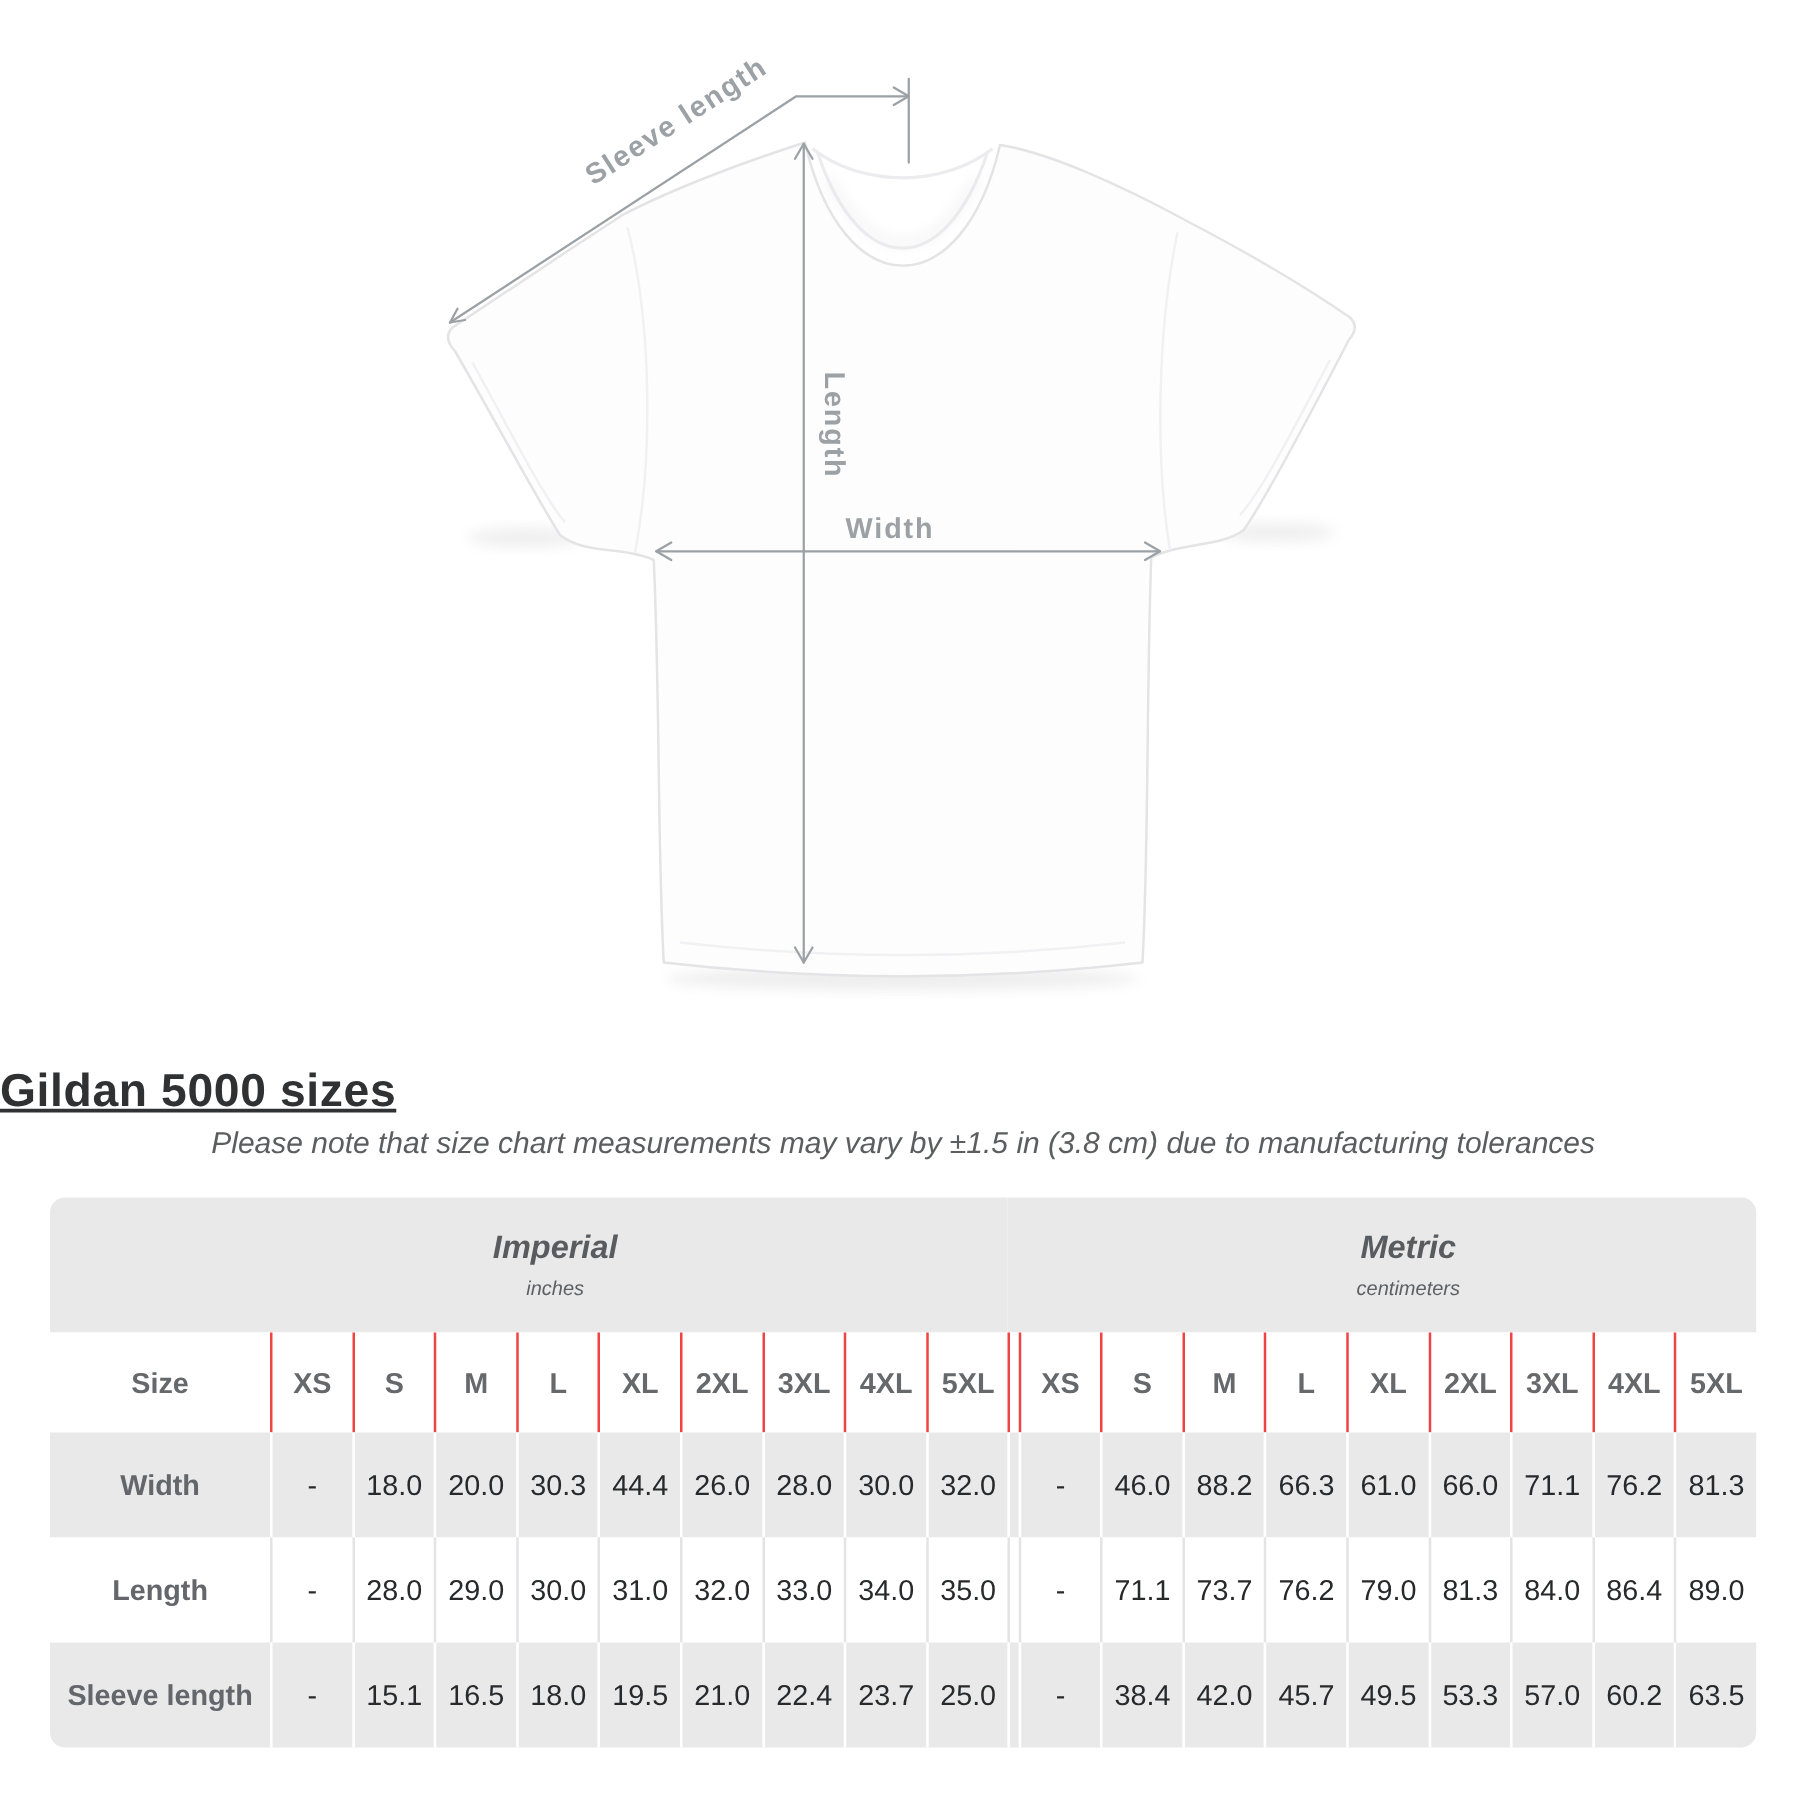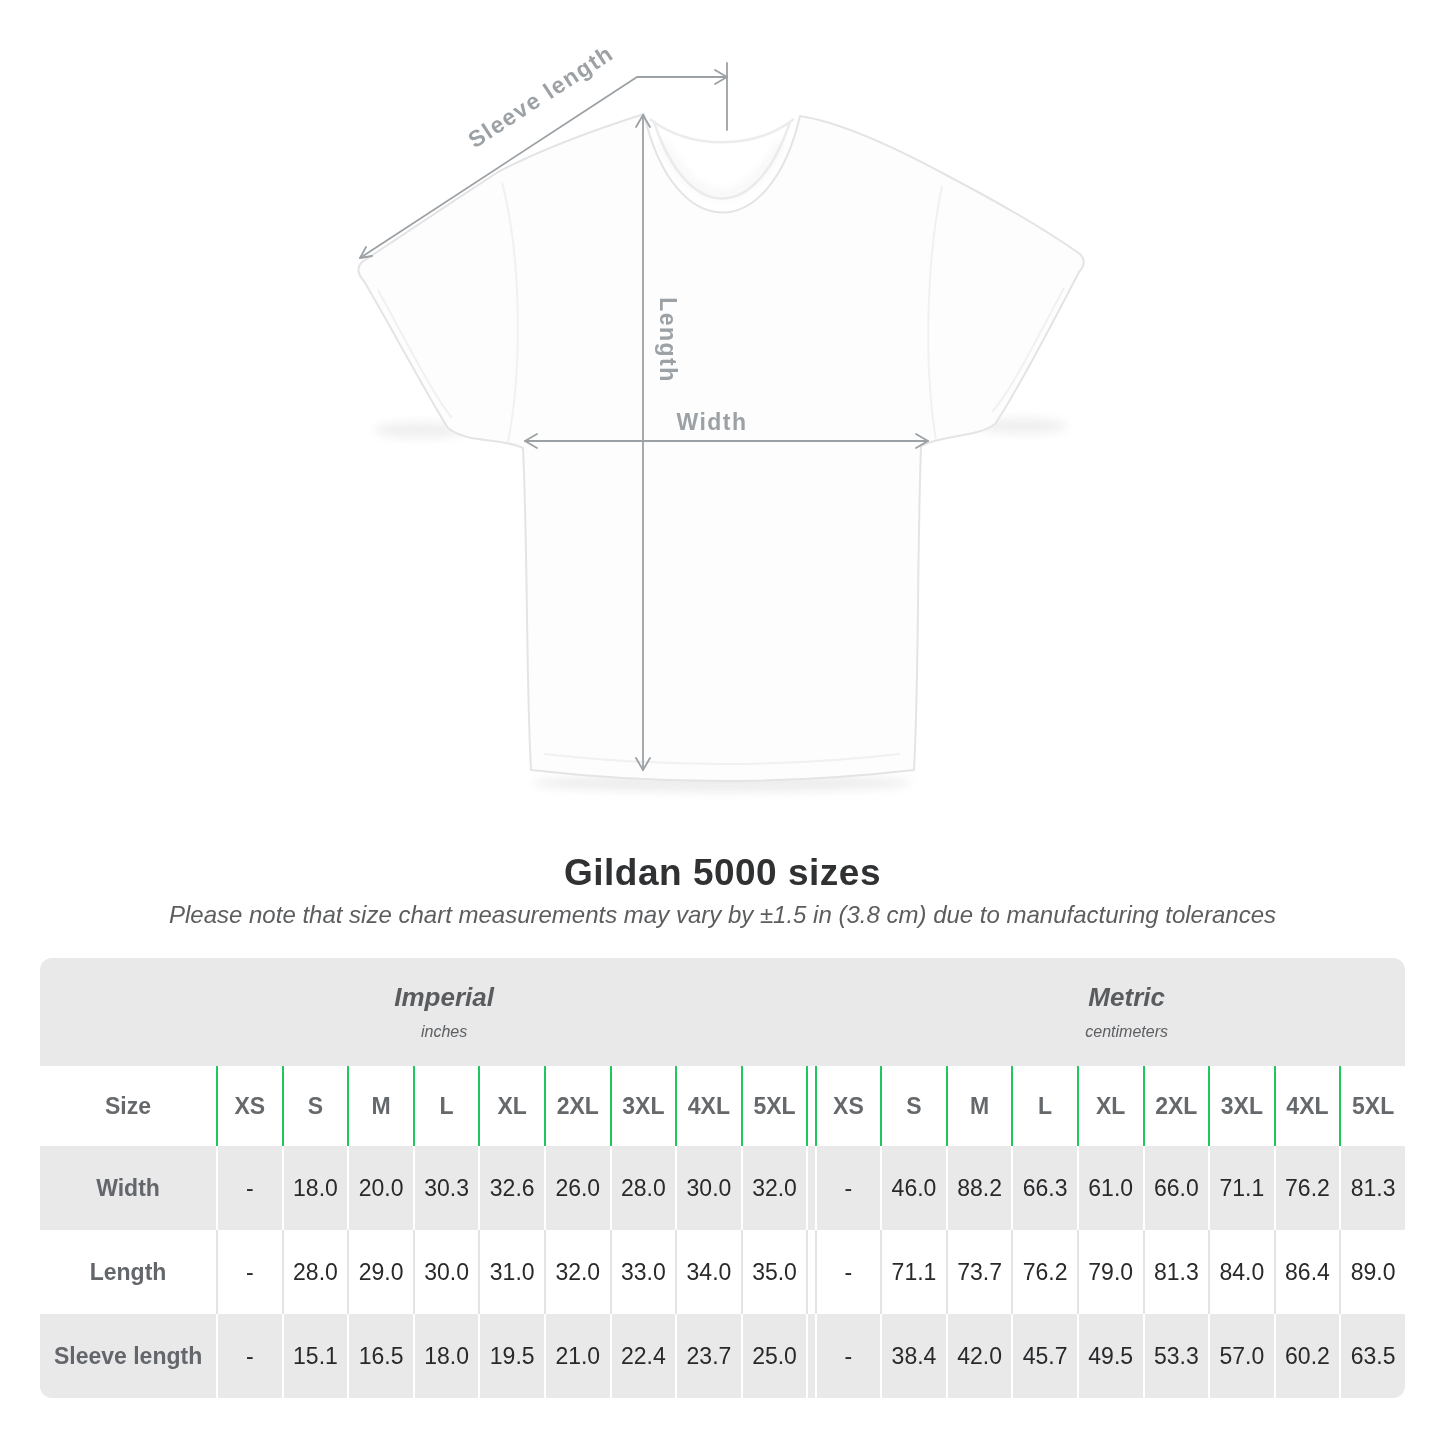--- a/index.html
+++ b/index.html
@@ -11,41 +11,41 @@
   .diagram svg{position:absolute;left:0;top:0;}
 
   .measure-line{stroke:#9ba1a5;stroke-width:1.8;fill:none;stroke-linecap:round;stroke-linejoin:round;}
   .measure-text{fill:#9ba1a5;font-family:"Liberation Sans",sans-serif;font-weight:bold;
                 font-size:23px;letter-spacing:1.5px;}
   .shirt-outline{fill:#fdfdfd;stroke:#e4e4e6;stroke-width:2;stroke-linejoin:round;}
   .shirt-seam{fill:none;stroke:#ececee;stroke-width:2.5;}
   .shirt-faint{fill:none;stroke:#f1f1f3;stroke-width:2;}
 
   
-  .title{margin:42px 0 8px;text-align:center;font-size:37px;line-height:42px;
-         font-weight:bold;color:#2f3133;letter-spacing:.5px;}
+  .title{margin:42px 0 8px;text-align:left;font-size:37px;line-height:42px;
+         font-weight:bold;color:#2f3133;letter-spacing:.5px;text-decoration:underline;}
   .subtitle{margin:0;text-align:center;font-style:italic;font-size:24px;line-height:26px;color:#5b5d5f;}
 
   
   .table-wrap{margin:30px 40px 0;}
   table{width:100%;border-collapse:separate;border-spacing:0;table-layout:fixed;}
   col.c-size{width:12.9%;}
   col.c-data{width:4.805%;}
   col.c-spacer{width:0.61%;}
 
   th,td{padding:0;text-align:center;vertical-align:middle;}
 
   .group-row th{background:#e9e9ea;height:108px;padding-left:42px;}
   .group-row th.imperial{border-radius:12px 0 0 0;}
   .group-row th.metric{border-radius:0 12px 0 0;}
   .g-label{font-size:26px;font-weight:bold;font-style:italic;color:#595c5f;line-height:28px;}
   .g-sub{font-size:16px;font-weight:normal;font-style:italic;color:#5d6063;margin-top:10px;line-height:21px;}
 
   .size-row th{height:80px;background:#ffffff;font-size:23px;font-weight:bold;color:#66696c;
-               border-left:2px solid #22c55e;}
+               border-left:2px solid #ef4444;}
   .size-row th:first-child{border-left:none;}
 
   tbody tr{height:84px;}
   tbody th.rowlabel{font-size:23px;font-weight:bold;color:#63666a;}
   tbody td{font-size:23px;color:#28292b;}
   tr.gray th,tr.gray td{background:#e9e9ea;border-left:2px solid #ffffff;}
   tr.white th,tr.white td{background:#ffffff;border-left:2px solid #e4e4e6;}
   tbody tr th:first-child{border-left:none;}
   tr.last th:first-child{border-radius:0 0 0 12px;}
   tr.last td:last-child{border-radius:0 0 12px 0;}
@@ -173,21 +173,21 @@
             <th>5XL</th>
           </tr>
       </thead>
       <tbody id="chart-body">
           <tr class="gray">
             <th class="rowlabel">Width</th>
             <td>-</td>
             <td>18.0</td>
             <td>20.0</td>
             <td>30.3</td>
-            <td>32.6</td>
+            <td>44.4</td>
             <td>26.0</td>
             <td>28.0</td>
             <td>30.0</td>
             <td>32.0</td>
             <td></td>
             <td>-</td>
             <td>46.0</td>
             <td>88.2</td>
             <td>66.3</td>
             <td>61.0</td>

